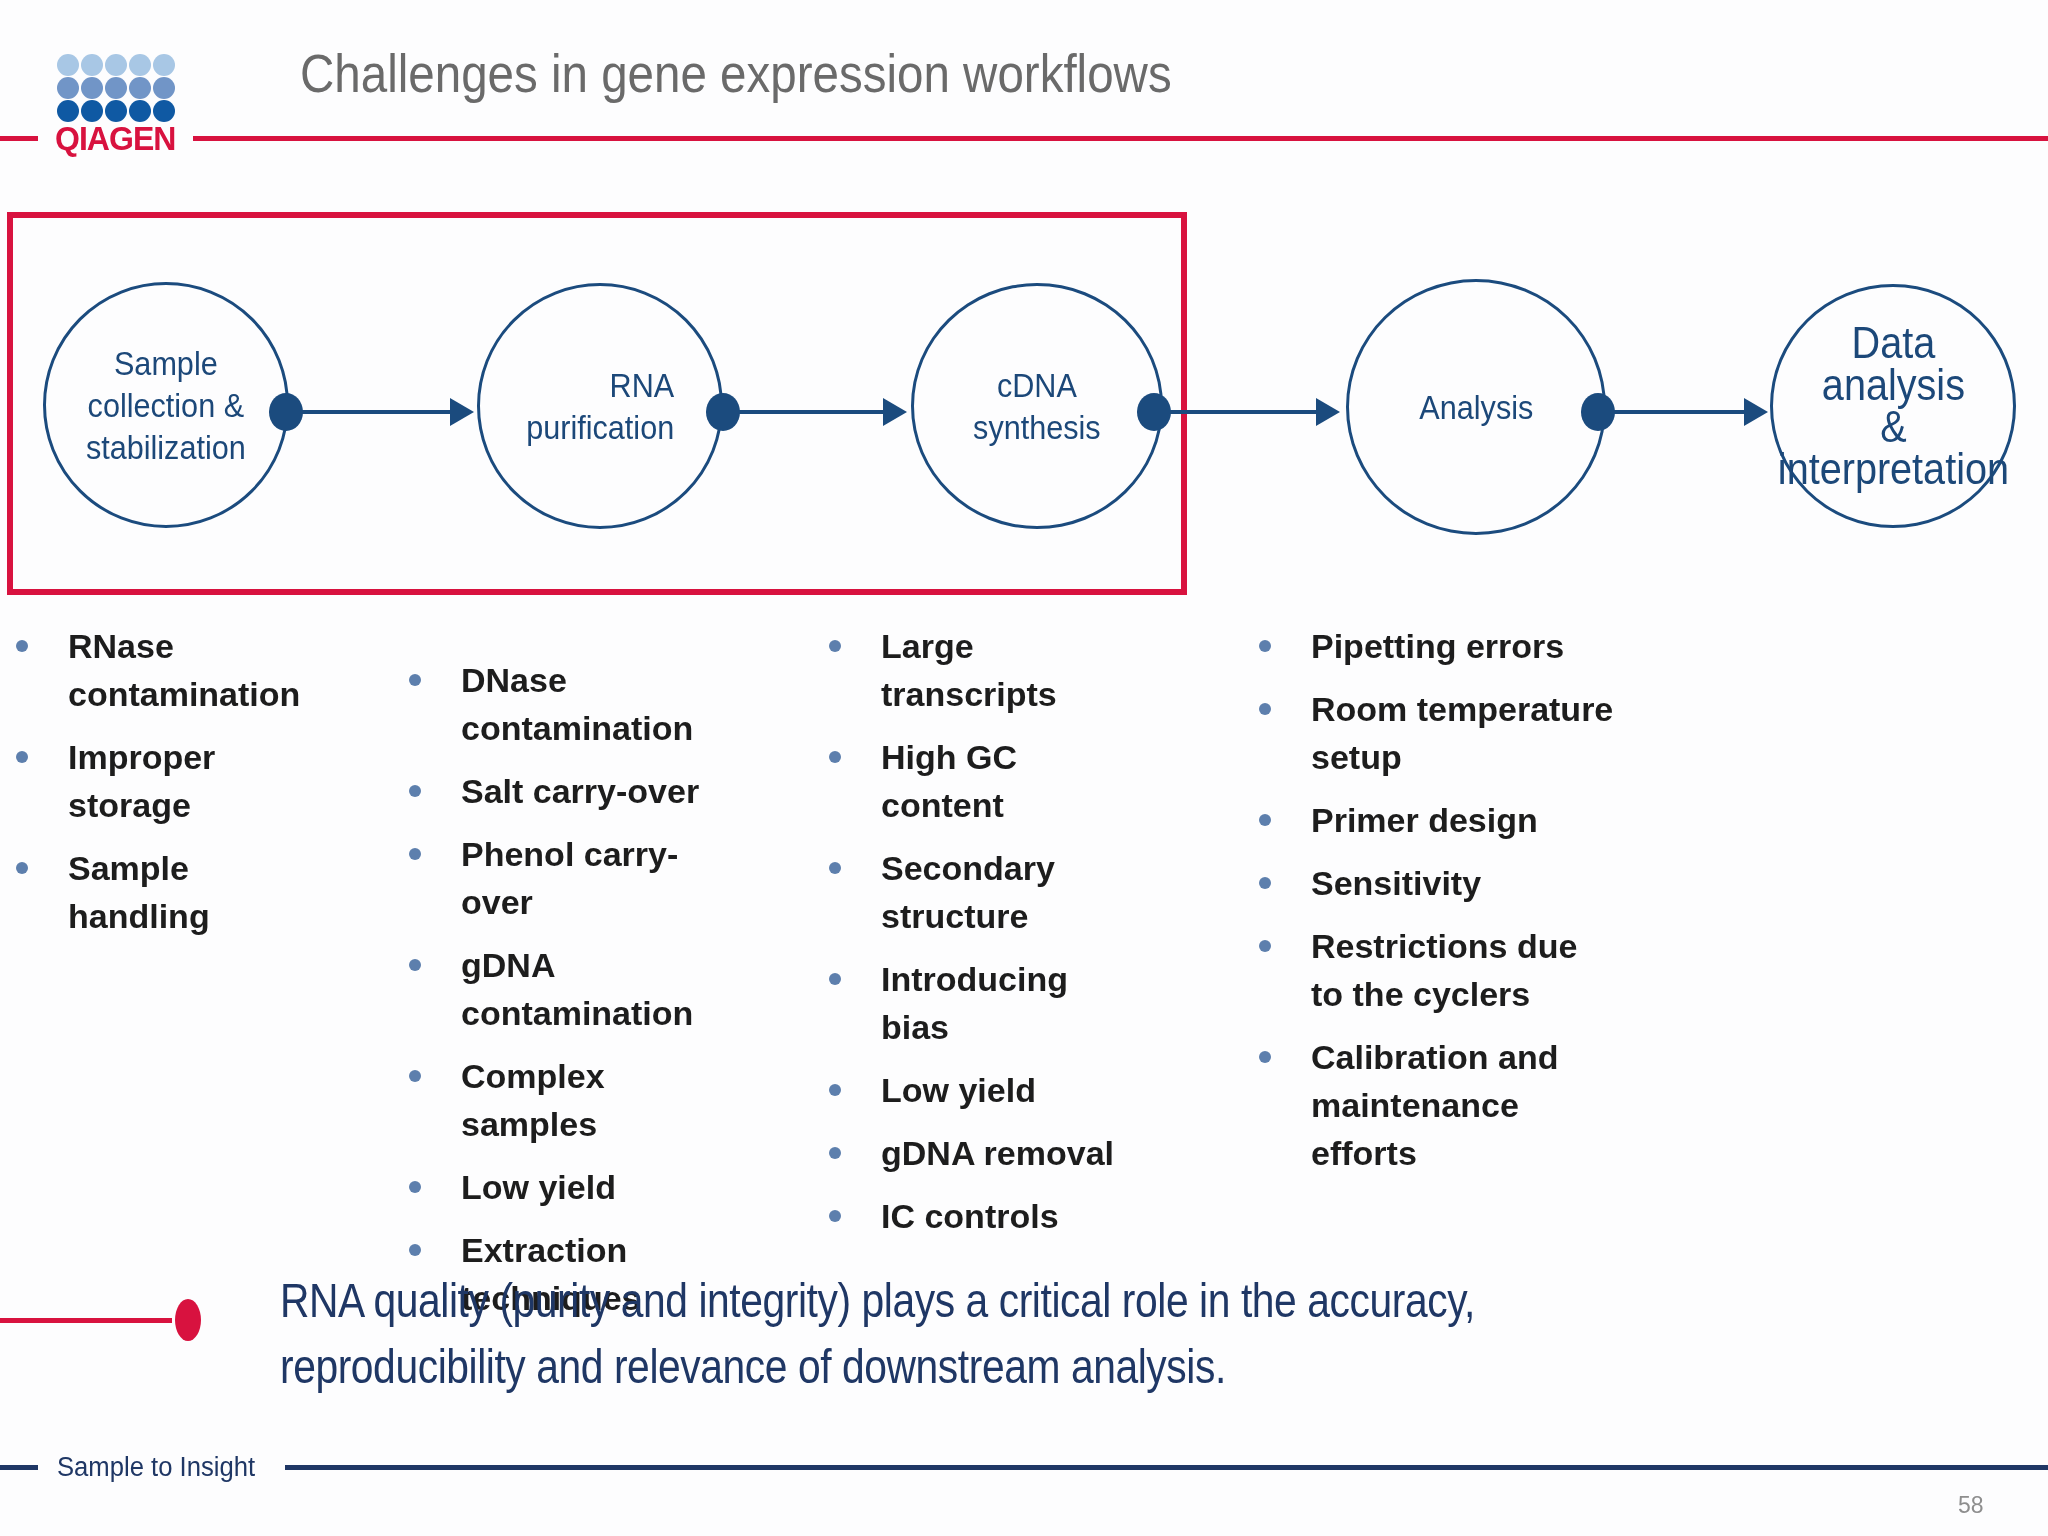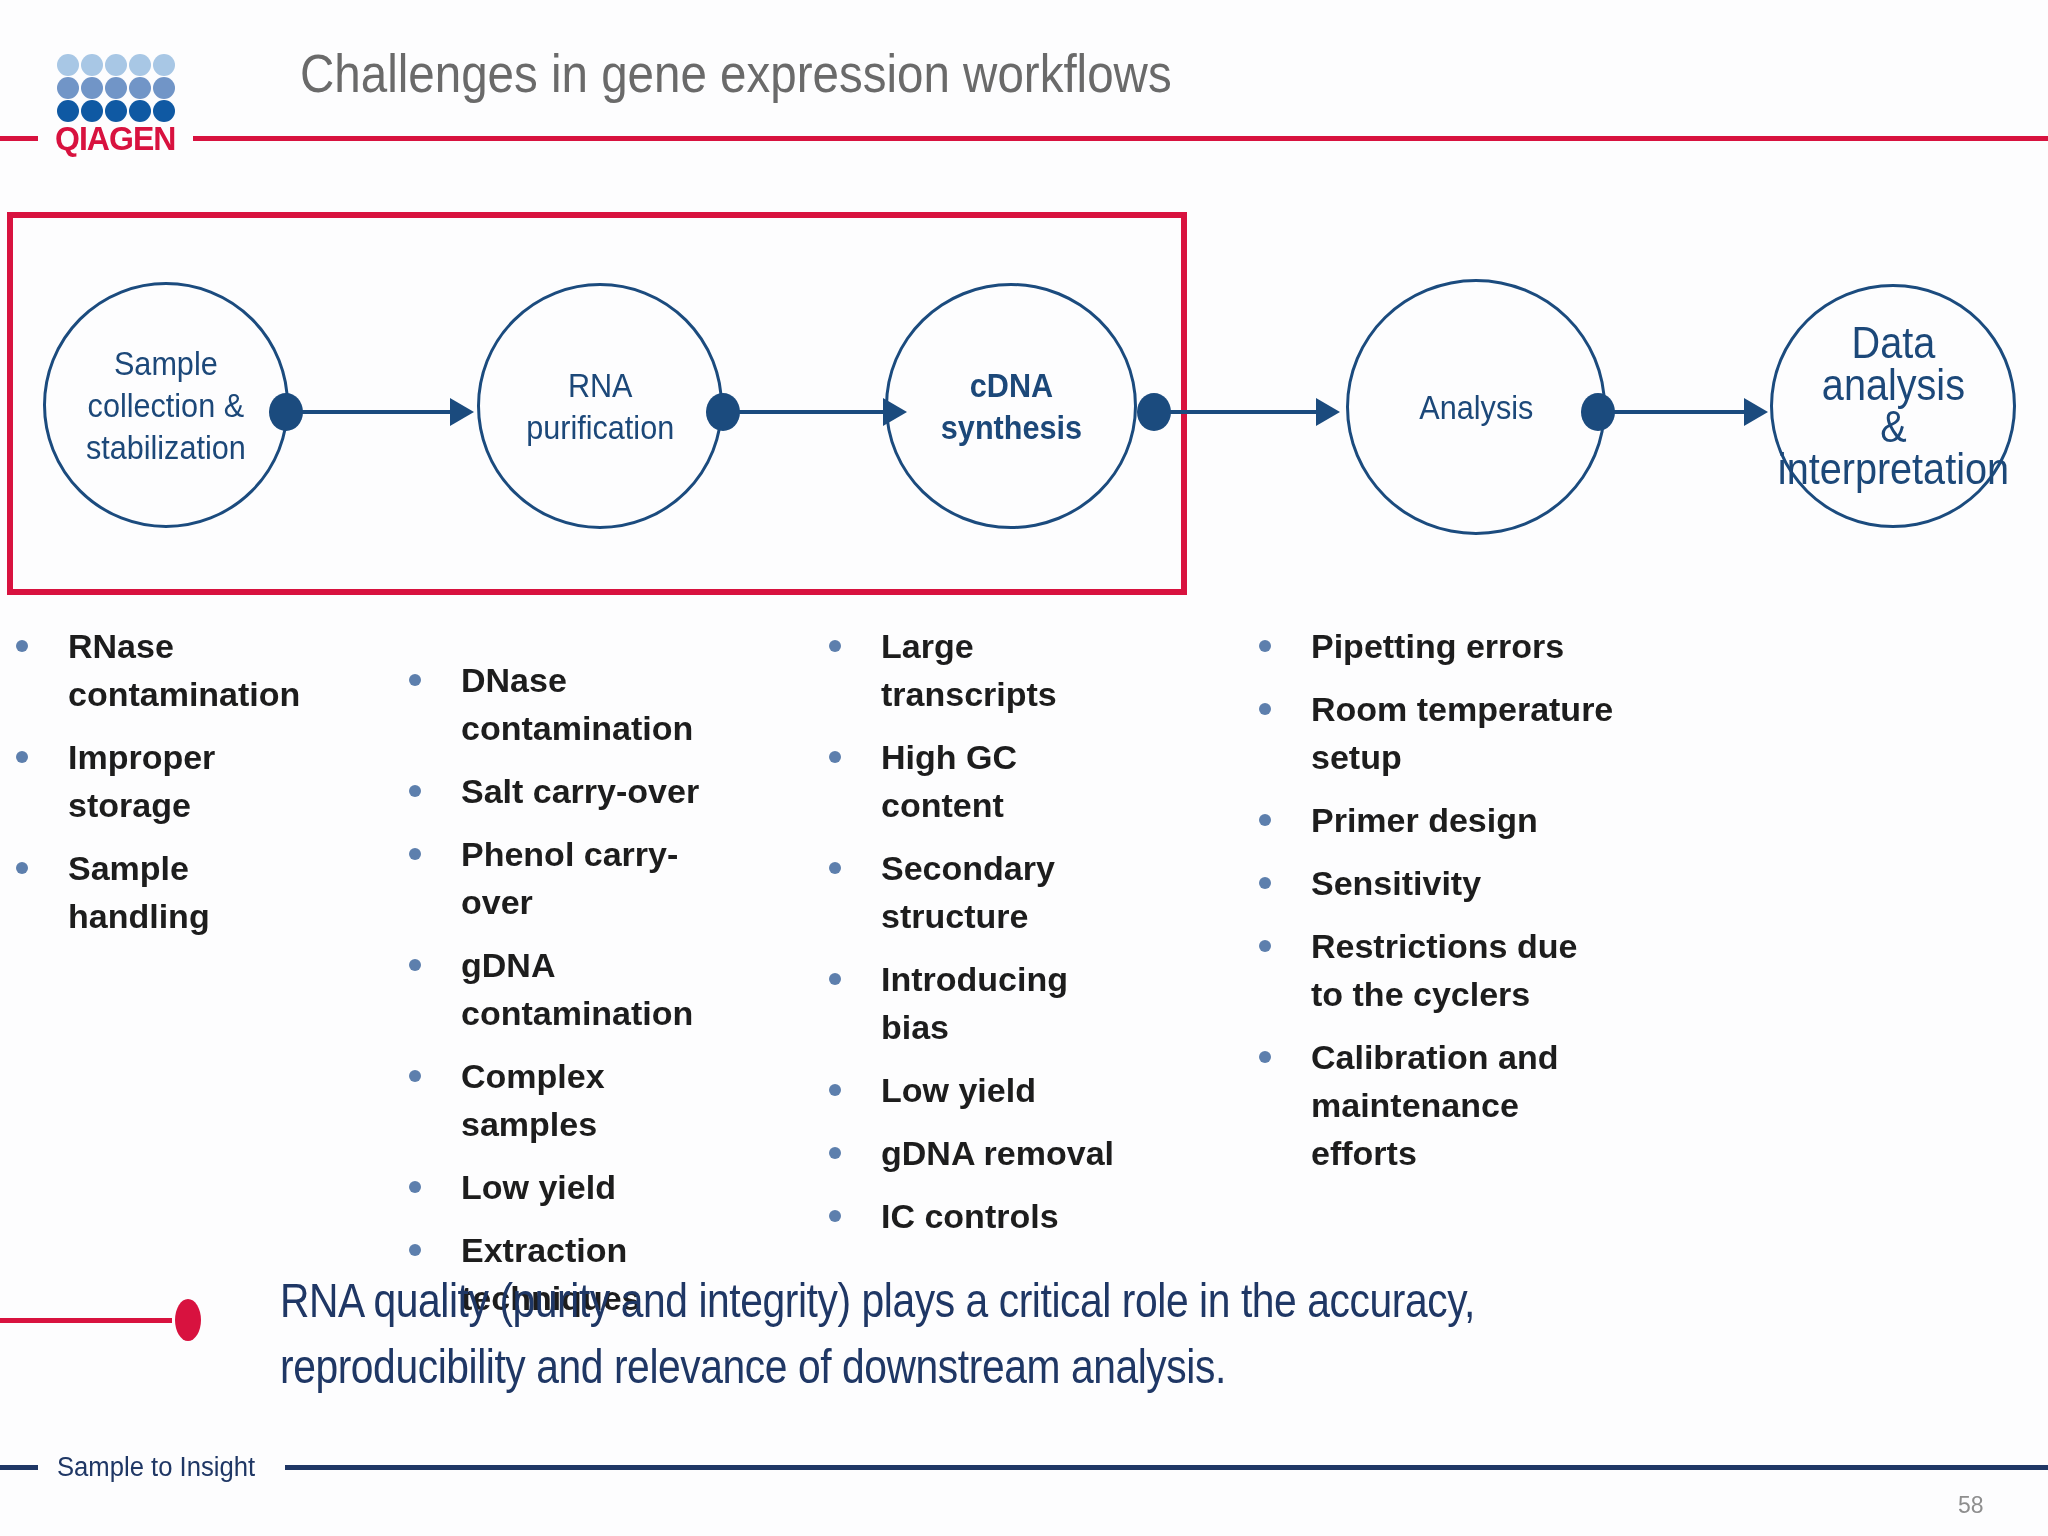--- a/index.html
+++ b/index.html
@@ -47,22 +47,22 @@
     position:absolute;
     border:3px solid var(--navy);
     border-radius:50%;
     display:flex; align-items:center; justify-content:center;
     text-align:center;
     color:var(--navy_text);
     font-size:34px; line-height:42px;
   }
   .circle .label { transform:scaleX(.9); white-space:pre-line; }
   .c1 { left:43px;   top:282px; width:240px; height:240px; }
-  .c2 { left:477px;  top:283px; width:240px; height:240px; }
-  .c3 { left:885px;  top:283px; width:246px; height:240px;font-weight:bold; }
+  .c2 { left:477px;  top:283px; width:240px; height:240px;text-align:right; }
+  .c3 { left:911px;  top:283px; width:246px; height:240px; }
   .c4 { left:1346px; top:279px; width:254px; height:250px; }
   .c5 { left:1770px; top:284px; width:240px; height:238px; font-size:44px; }
   .cdot {
     position:absolute; width:34px; height:38px; border-radius:50%;
     background:var(--navy);
   }
   .d1 { left:269px;  top:393px; }
   .d2 { left:706px;  top:393px; }
   .d3 { left:1137px; top:393px; }
   .d4 { left:1581px; top:393px; }

